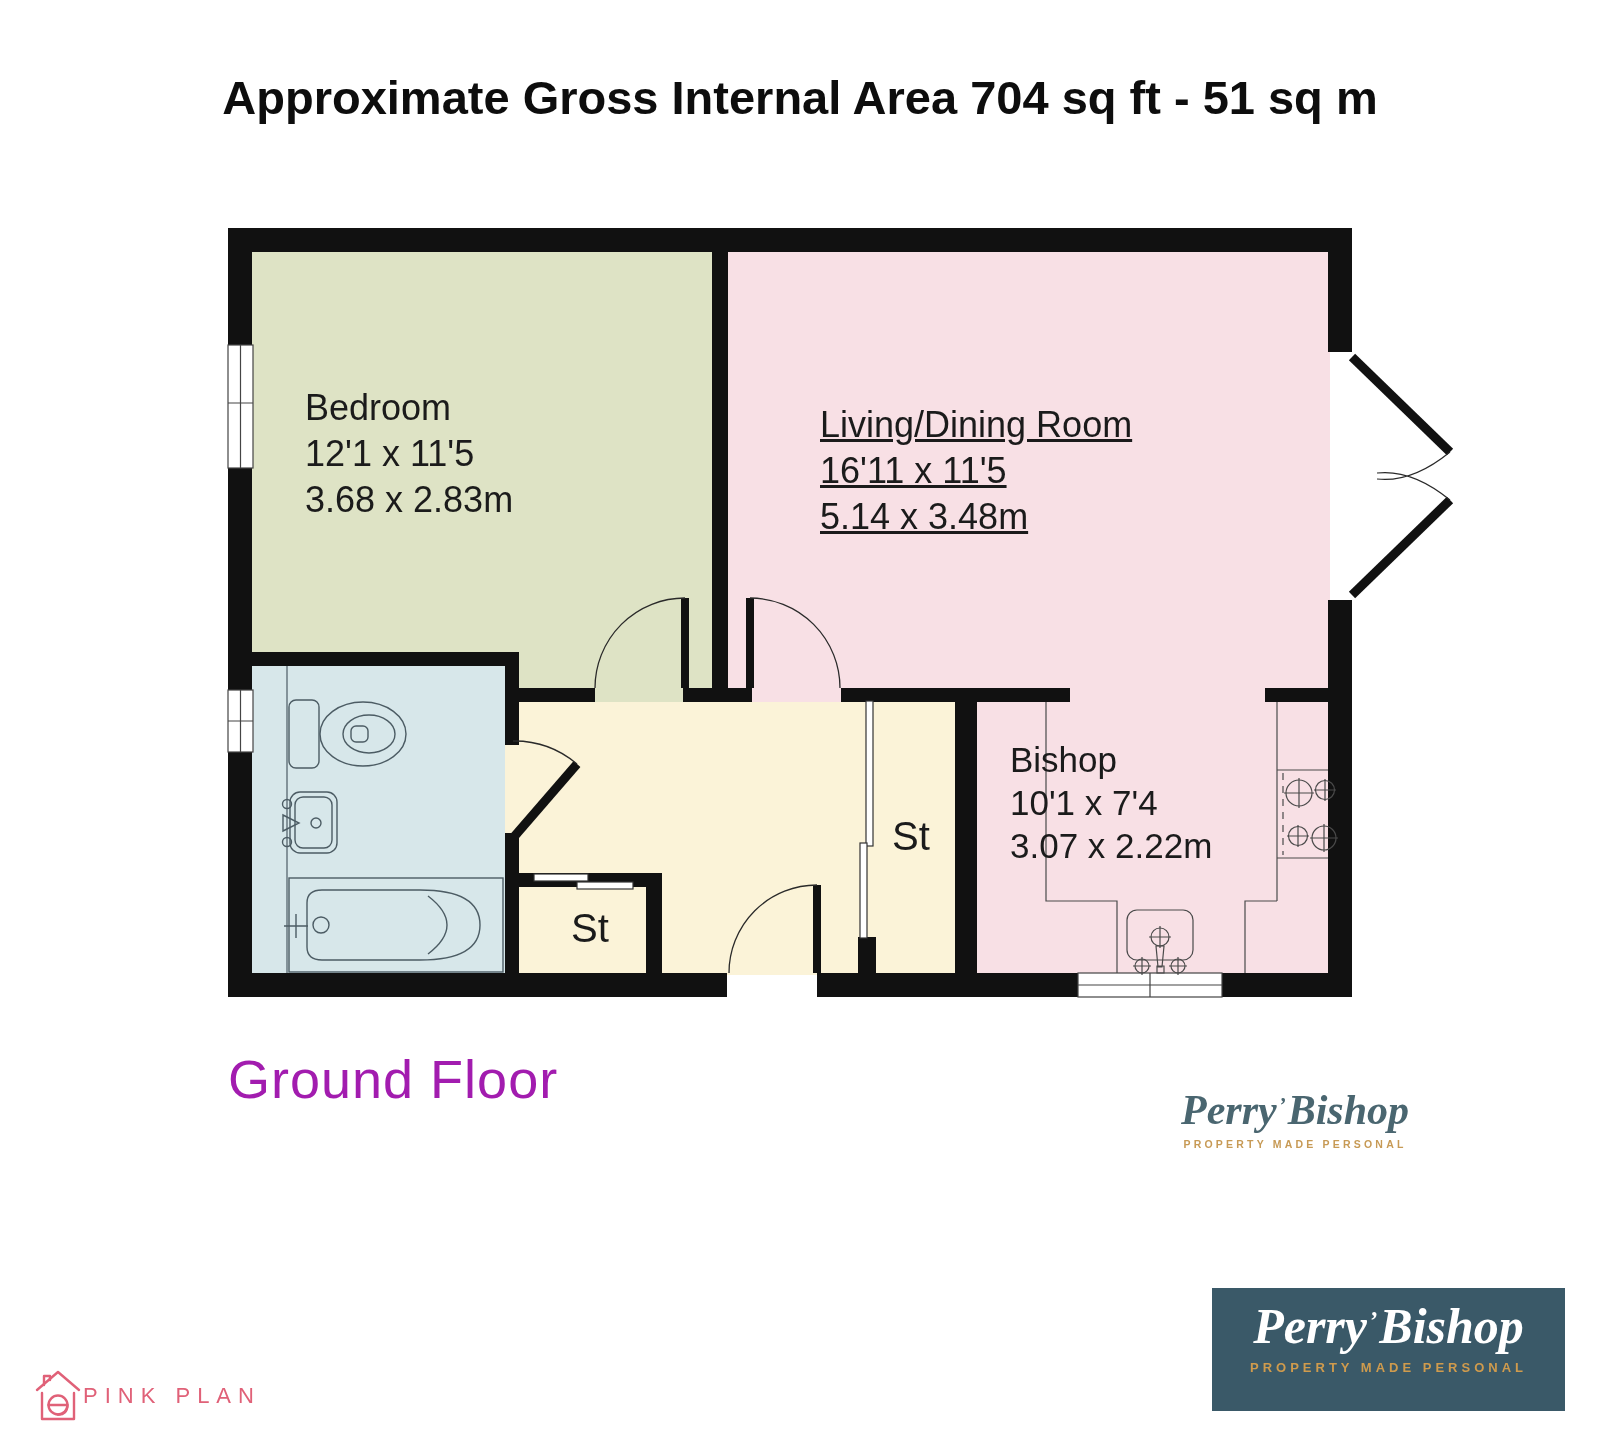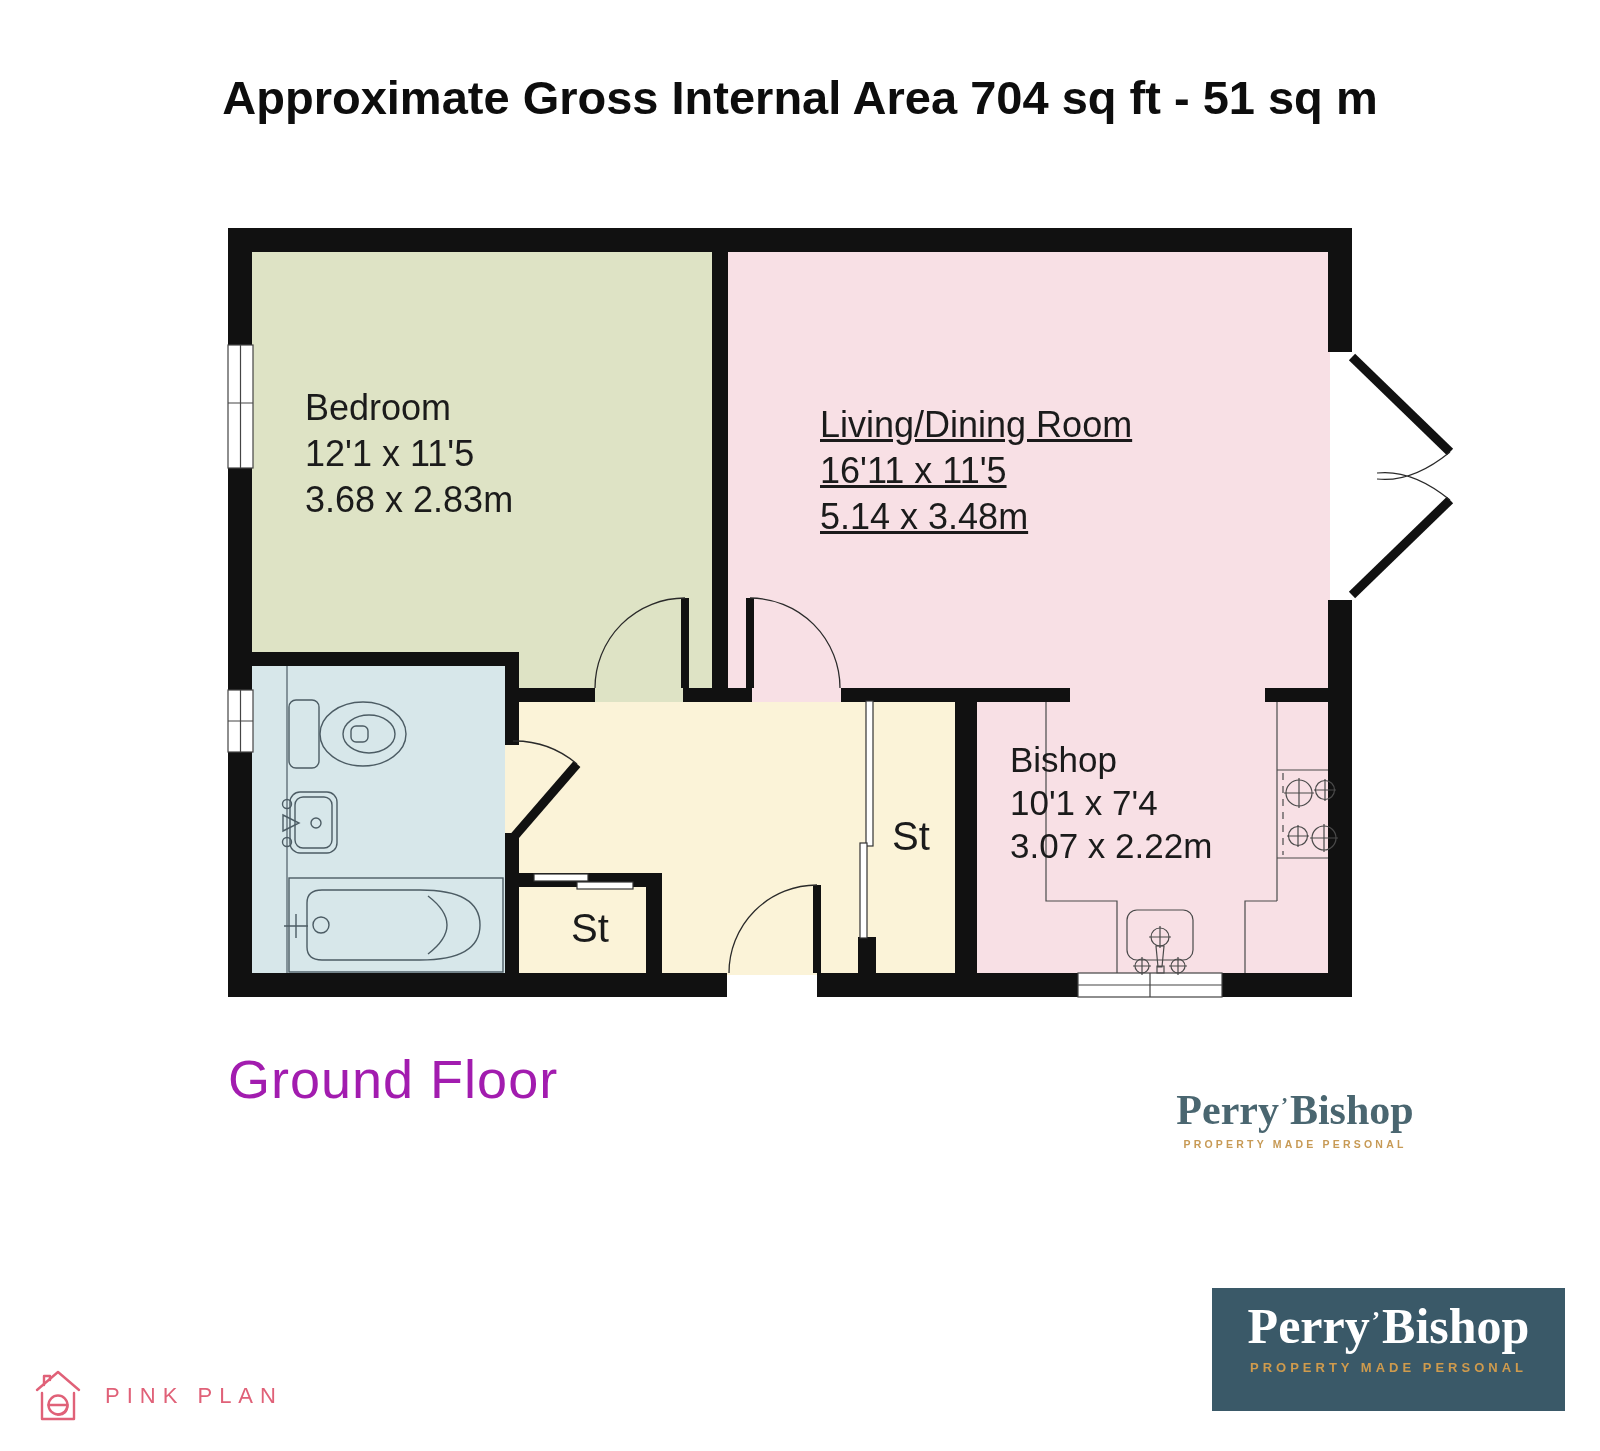--- a/index.html
+++ b/index.html
@@ -8,31 +8,31 @@
   .abs{position:absolute;}
   .w{position:absolute;background:#111111;}
   .room{position:absolute;}
   .room-label{position:absolute;text-align:left;font-size:36px;line-height:46px;color:#1b1b1b;}
   .st-label{position:absolute;text-align:center;font-size:40px;color:#1b1b1b;}
   #plan-title{position:absolute;left:0;right:0;top:70px;text-align:center;
               font-size:47px;font-weight:700;color:#0d0d0d;}
   #floor-label{position:absolute;left:228px;top:1048px;font-size:54px;font-weight:300;
                letter-spacing:1px;color:#a21caf;}
   .logo-col{position:absolute;display:flex;flex-direction:column;align-items:center;}
-  .pb-word{font-family:"Liberation Serif",serif;font-weight:700;}
+  .pb-word{font-family:"Liberation Serif",serif;font-weight:700;font-style:italic;}
   .pb-mark{font-size:0.5em;vertical-align:0.55em;margin:0 2px;}
   .pb-tagline{font-weight:700;}
   #pb-inline{left:1140px;top:1086px;width:310px;}
   #pb-inline .pb-word{font-size:42px;color:#4a6670;}
   #pb-inline .pb-tagline{margin-top:4px;font-size:10.5px;letter-spacing:3.2px;color:#c79a55;}
   #pb-box{left:1212px;top:1288px;width:353px;height:123px;background:#3a5968;
           display:flex;flex-direction:column;align-items:center;justify-content:flex-start;padding-top:12px;box-sizing:border-box;}
   #pb-box .pb-word{font-size:50px;color:#ffffff;line-height:1.05;}
   #pb-box .pb-tagline{margin-top:7px;font-size:13px;letter-spacing:4px;color:#cf9b4d;}
-  #pink-plan{left:33px;top:1368px;display:flex;flex-direction:row;align-items:center;gap:22px;}
+  #pink-plan{left:33px;top:1368px;display:flex;flex-direction:row;align-items:center;}
   #pink-plan .pp-text{font-size:22px;letter-spacing:7px;color:#e06178;}
   svg.overlay{position:absolute;left:0;top:0;pointer-events:none;}
 </style>
 </head>
 <body>
 
 <div id="canvas">
 
   <div id="plan-title">Approximate Gross Internal Area 704 sq ft - 51 sq m</div>
 

